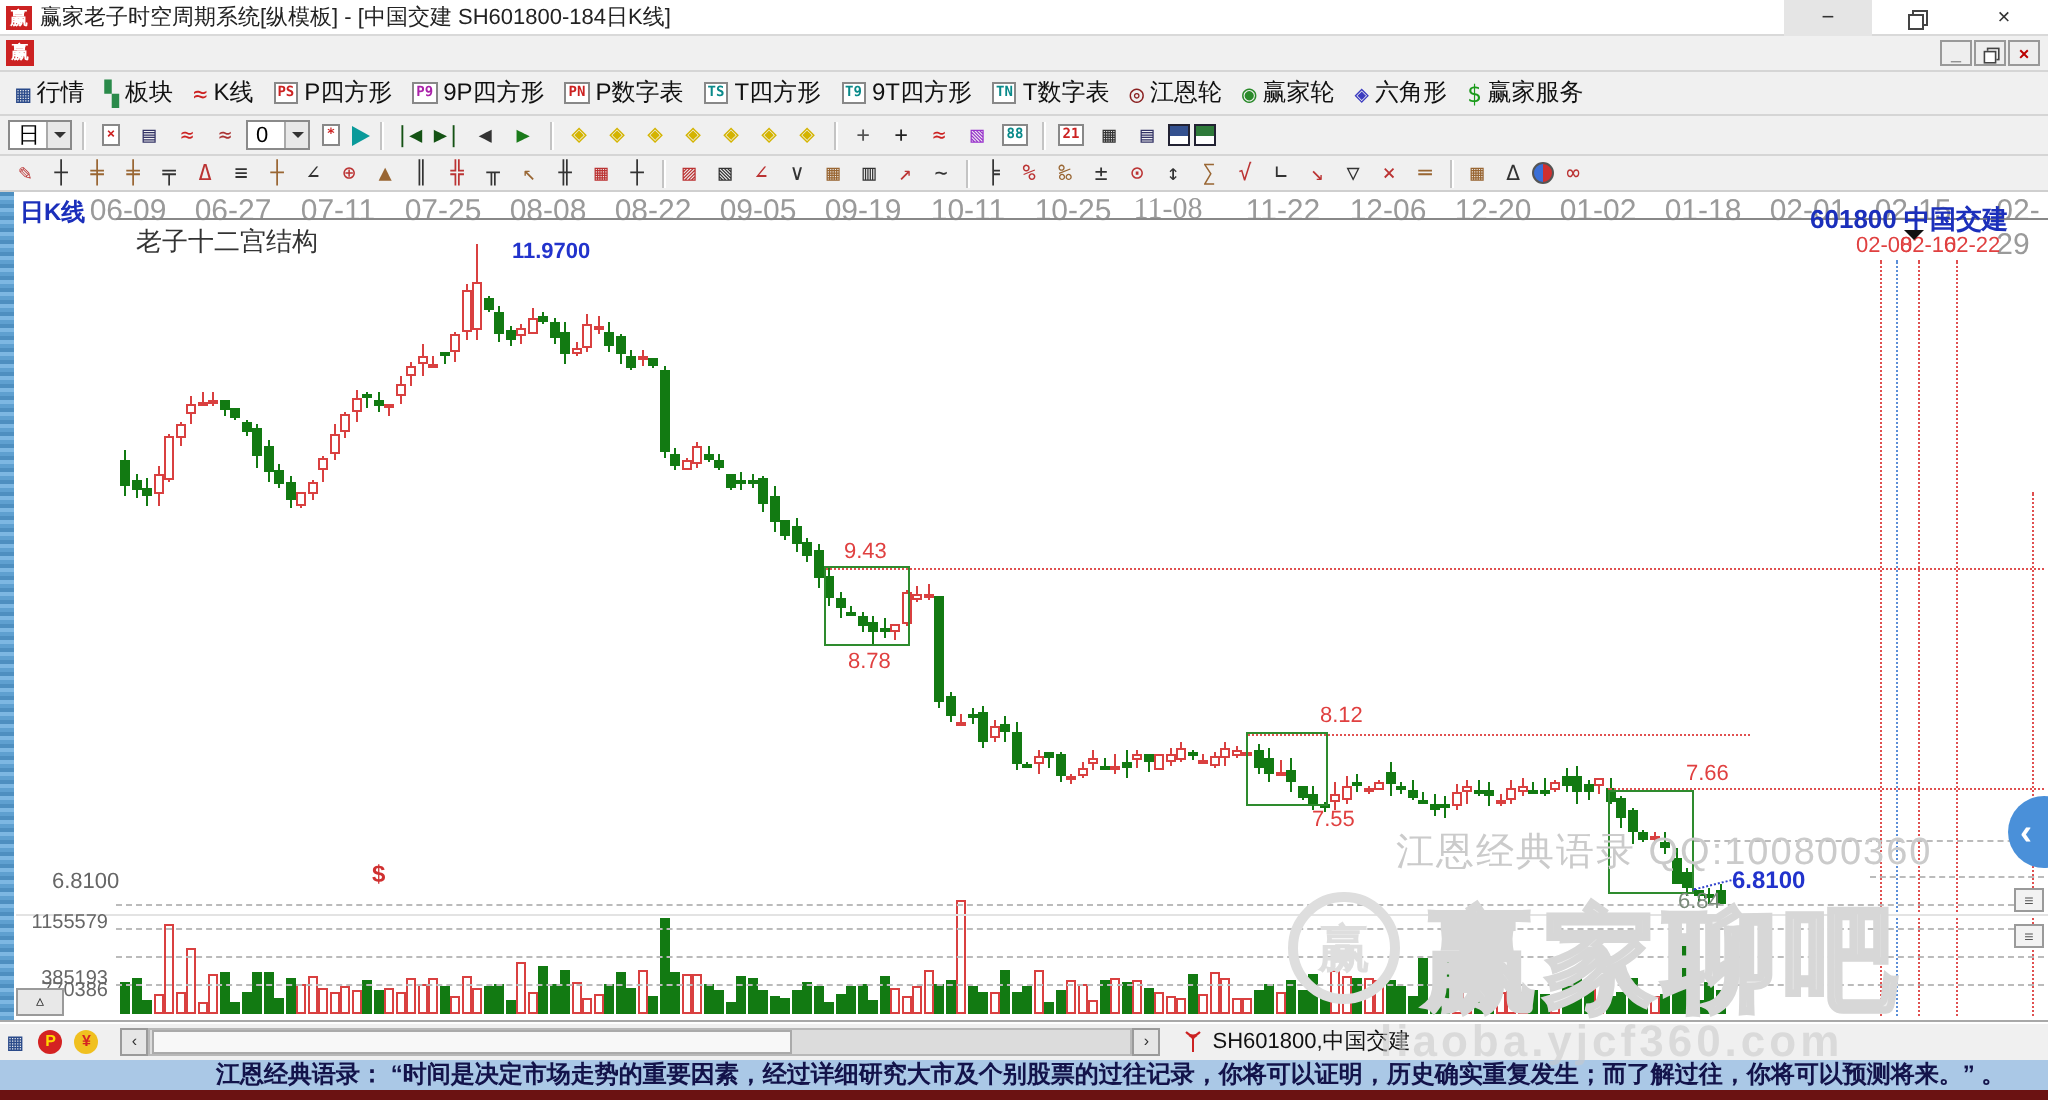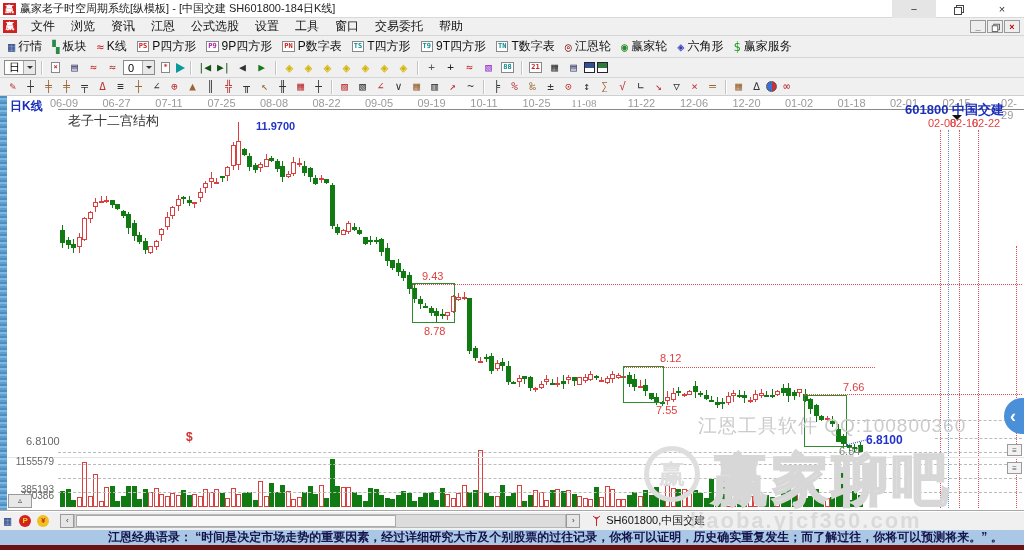--- a/index.html
+++ b/index.html
@@ -54,21 +54,21 @@
   .flagicon { width:0; height:0; border-left:9px solid #0a9a9a; border-top:5px solid transparent;
               border-bottom:5px solid transparent; position:relative; }
   .disk { width:11px; height:11px; border:1px solid #223; background:linear-gradient(#33508f 55%, #fff 55%); }
   .disk.g { background:linear-gradient(#2e7a3a 55%, #fff 55%); }
   .yy { width:11px; height:11px; border-radius:50%; background:linear-gradient(90deg,#3a6fd8 50%,#d03030 50%); border:1px solid #555; }
 
   
   #chart { position:relative; width:1024px; height:414px; background:#fff; overflow:hidden; cursor:crosshair; }
   #leftstrip { position:absolute; left:0; top:0; width:7px; height:414px;
                background:repeating-linear-gradient(180deg,#4e8fc0 0 2px,#7db7e2 2px 4px,#5fa0d0 4px 6px); }
-  .datelab { position:absolute; top:1px; font-size:11px; color:#9a9a9a; transform:translateX(-50%); }
+  .datelab { position:absolute; top:1px; font-size:15px; color:#9a9a9a; transform:translateX(-50%); }
   #axisline { position:absolute; left:58px; right:0; top:13px; border-top:1px solid #888; }
   #periodlab { position:absolute; left:10px; top:2px; color:#1b2fbb; font-weight:bold; font-size:12px; }
   #structlab { position:absolute; left:68px; top:16px; color:#333; font-size:13px; }
   #codelab { position:absolute; left:905px; top:5px; color:#1b2fbb; font-weight:bold; font-size:13px; white-space:nowrap; }
   .topdate { position:absolute; top:21px; color:#e04040; font-size:11px; }
   #tridown { position:absolute; left:952px; top:19px; width:0; height:0;
              border:5px solid transparent; border-top-color:#111; }
 
   .candle-wick { position:absolute; width:1px; }
   .candle-body { position:absolute; width:5px; }
@@ -142,32 +142,20 @@
       <span class="tbtn min">−</span>
       <span class="tbtn">
           <span class="restore-glyph"></span>
         </span>
       <span class="tbtn">×</span>
     </span>
   </div>
 
   <div id="menubar">
     <span class="mlogo">赢</span>
-    <span id="menuitems" style="display: flex;">
-        <span class="mitem">文件</span>
-        <span class="mitem">浏览</span>
-        <span class="mitem">资讯</span>
-        <span class="mitem">江恩</span>
-        <span class="mitem">公式选股</span>
-        <span class="mitem">设置</span>
-        <span class="mitem">工具</span>
-        <span class="mitem">窗口</span>
-        <span class="mitem">交易委托</span>
-        <span class="mitem">帮助</span>
-      </span>
     <span class="mdictrls">
       <span class="mdibtn">_</span>
       <span class="mdibtn">
           <span class="restore-glyph" style="transform:scale(.8)"></span>
         </span>
       <span class="mdibtn x">×</span>
     </span>
   </div>
 
   <div id="tb2">
@@ -827,21 +815,21 @@
     <div id="lowlab">6.84</div>
 
     <div id="volsep"></div>
     <div class="vscale" style="top:360px">1155579</div>
     <div class="vscale" style="top:394px">770386</div>
     <div class="vscale" style="top:388px">385193</div>
     <div class="hdash-gray" style="left:58px; width:964px; top:368px"></div>
     <div class="hdash-gray" style="left:58px; width:964px; top:382px"></div>
     <div class="hdash-gray" style="left:58px; width:964px; top:396px"></div>
 
-    <div id="wm1">江恩工具软件  QQ:100800360</div>
+    <div id="wm1">江恩经典语录  QQ:100800360</div>
     <div id="wmcircle">赢</div>
     <div id="wm2">赢家聊吧</div>
 
     <div id="chevbtn">‹</div>
     <div class="hamb" style="top:348px">≡</div>
     <div class="hamb" style="top:366px">≡</div>
     <div id="tribtn">▵</div>
   </div>
 
   <div id="statusbar">

